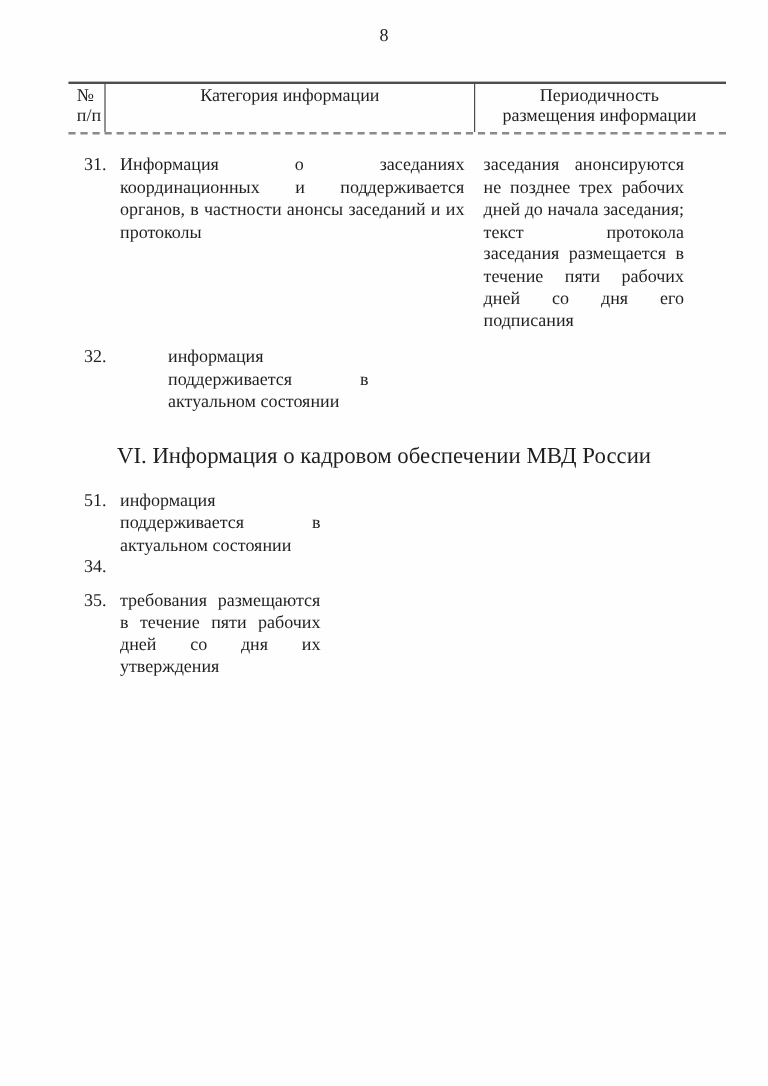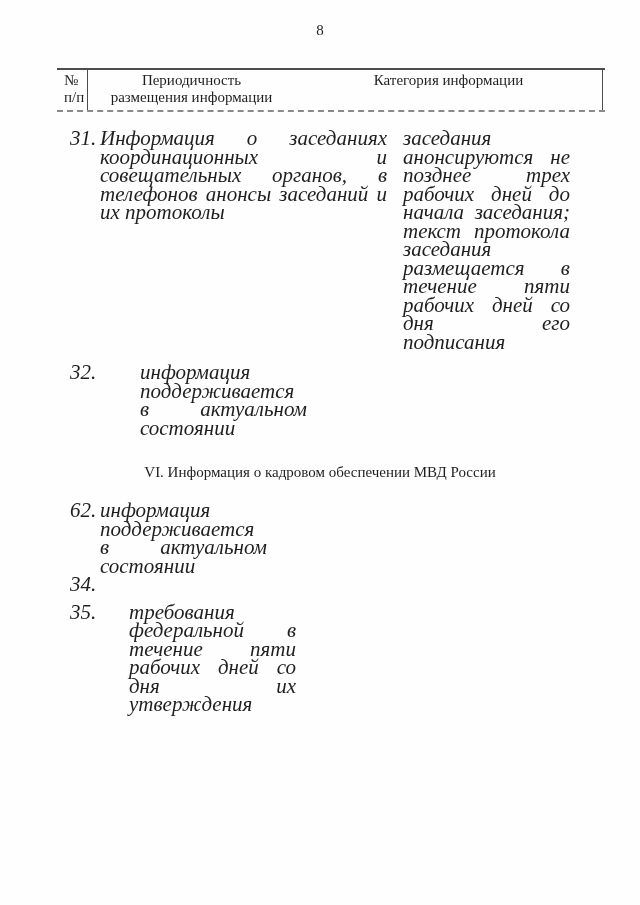--- a/index.html
+++ b/index.html
@@ -48,23 +48,22 @@
   }
   .th-per {
     width: 207px;
     text-align: center;
     white-space: pre-line;
   }
   
   .t-row {
     display: flex;
     margin-left: 57px;
-    font-size: 21px;
+    font-size: 15px;
     line-height: 18.5px;
-    font-style: italic;
   }
   .c-num {
     width: 43px;
     box-sizing: border-box;
     padding-left: 13px;
     flex: none;
   }
   .c-cat {
     width: 287px;
     flex: none;
@@ -73,63 +72,63 @@
   }
   .c-per {
     width: 167px;
     flex: none;
     text-align: justify;
   }
   .row-31 { margin-top: 17px; }
   .row-32 { margin-top: 12px; gap: 40px; }
   .row-33 { margin-top: 19px; }
   .row-34 { }
-  .row-35 { margin-top: 9px; gap: 29px; }
+  .row-35 { margin-top: 9px; }
   .section-heading {
     margin-top: 26px;
     text-align: center;
-    font-size: 15px;
+    font-size: 19px;
     line-height: 19px;
   }
 </style>
 </head>
 <body>
 
 <div class="page">
 
   <div class="page-number">8</div>
 
   <div class="table-header">
     <div class="th th-num">№
 п/п</div>
+    <div class="th th-cat">Категория информации</div>
     <div class="th th-per">Периодичность
 размещения информации</div>
-    <div class="th th-cat">Категория информации</div>
   </div>
 
   <div class="t-row row-31">
     <div class="c-num">31.</div>
-    <div class="c-cat">Информация о заседаниях координационных и совещательных органов, в телефонов анонсы заседаний и их протоколы</div>
+    <div class="c-cat">Информация о заседаниях координационных и поддерживается органов, в частности анонсы заседаний и их протоколы</div>
     <div class="c-per">заседания анонсируются не позднее трех рабочих дней до начала заседания; текст протокола заседания размещается в течение пяти рабочих дней со дня его подписания</div>
   </div>
 
   <div class="t-row row-32">
     <div class="c-num">32.</div>
     <div class="c-per">информация поддерживается в актуальном состоянии</div>
   </div>
 
   <div class="section-heading">VI. Информация о кадровом обеспечении МВД России</div>
 
   <div class="t-row row-33">
-    <div class="c-num">62.</div>
+    <div class="c-num">51.</div>
     <div class="c-per">информация поддерживается в актуальном состоянии</div>
   </div>
 
   <div class="t-row row-34">
     <div class="c-num">34.</div>
   </div>
 
   <div class="t-row row-35">
     <div class="c-num">35.</div>
-    <div class="c-per">требования федеральной в течение пяти рабочих дней со дня их утверждения</div>
+    <div class="c-per">требования размещаются в течение пяти рабочих дней со дня их утверждения</div>
   </div>
 
 </div>
 
 </body></html>

